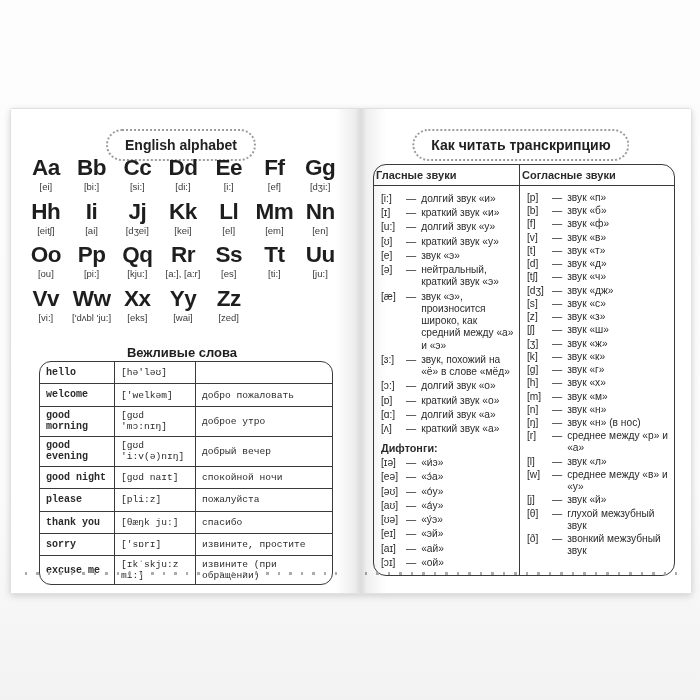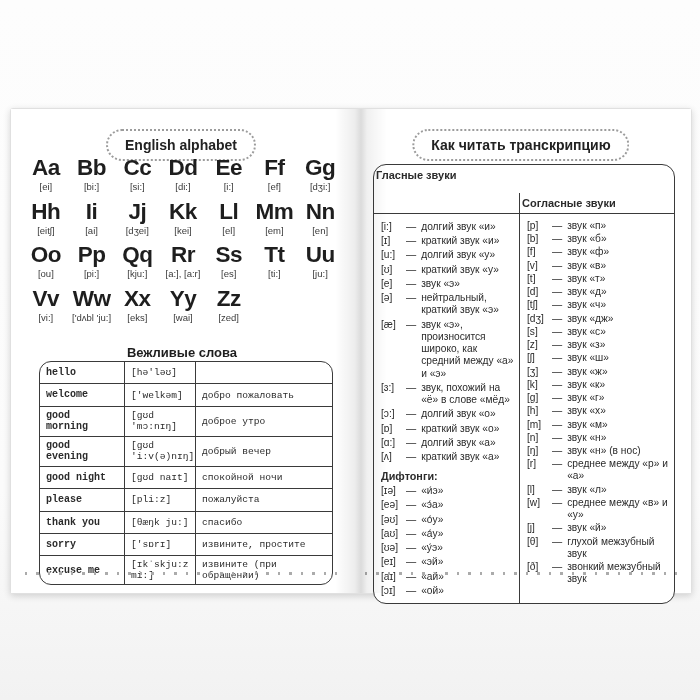--- a/index.html
+++ b/index.html
@@ -25,28 +25,28 @@
   .alpha-ipa{font-size:9.5px;color:#3a3a3a;margin-top:2.5px;}
   
   .polite-title{position:absolute;top:236px;left:12px;right:10px;text-align:center;
                 font-weight:bold;font-size:13px;color:#1e1e1e;}
   .ptable{position:absolute;top:252px;left:28px;width:292px;
           border:1.4px solid #3a3a3a;border-radius:12px;overflow:hidden;background:#fff;font-family:Liberation Mono, monospace;}
   .prow{display:grid;grid-template-columns:74px 82px 1fr;min-height:21.4px;align-items:center;}
   .prow + .prow{border-top:1px solid #3a3a3a;}
   .pcell{padding:3px 6px;font-size:9.6px;line-height:1.15;}
   .pcell.word{font-weight:bold;font-size:10px;}
-  .pcell.ipa{border-left:1px solid #3a3a3a;border-right:1px solid #3a3a3a;align-self:stretch;display:flex;align-items:center;margin-left:10px;}
+  .pcell.ipa{border-left:1px solid #3a3a3a;border-right:1px solid #3a3a3a;align-self:stretch;display:flex;align-items:center;}
   
   .rtable{position:absolute;top:55px;left:22px;width:300px;min-height:397px;
           border:1.4px solid #3a3a3a;border-radius:13px;background:#fff;overflow:hidden;
           display:flex;flex-direction:column;}
   .rt-head{display:grid;grid-template-columns:145px 1fr;border-bottom:1px solid #3a3a3a;}
   .rt-head div{font-weight:bold;font-size:11px;text-align:left;padding:4px 2px;}
-  .rt-head div + div{border-left:1px solid #3a3a3a;margin-top:28px;}
+  .rt-head div + div{border-left:1px solid #3a3a3a;}
   .rt-body{display:grid;grid-template-columns:145px 1fr;flex:1;}
   .rt-col{padding:5px 4px 4px 7px;}
   .rt-col.right{border-left:1px solid #3a3a3a;}
   .entry{display:flex;align-items:flex-start;margin:2px 0;font-size:10.2px;line-height:1.2;}
   .rt-col.right .entry{margin:1px 0;}
   .sym{min-width:23px;white-space:nowrap;}
   .dash{margin:0 5px 0 2px;}
   .desc{flex:1;}
   .dipht-label{font-weight:bold;font-size:10.8px;margin:7px 0 3px;}
 </style>

